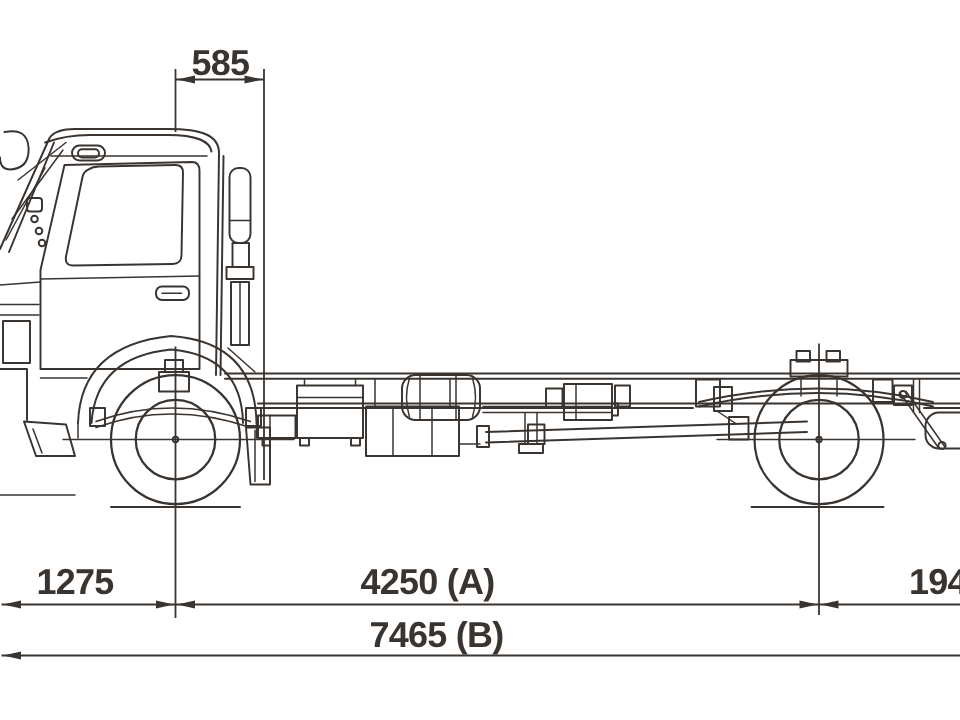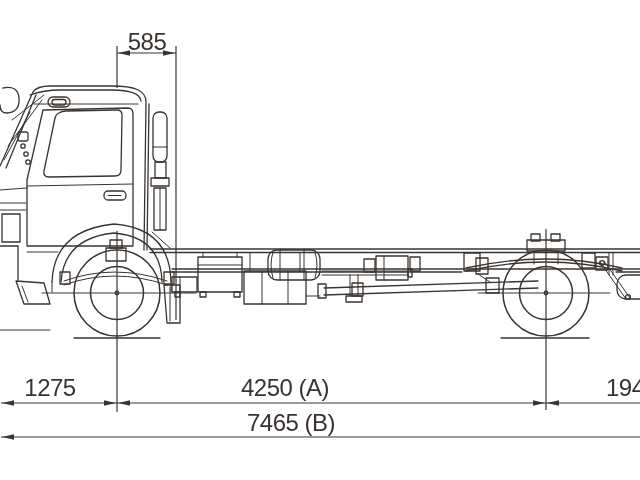--- a/index.html
+++ b/index.html
@@ -1,16 +1,16 @@
 <!DOCTYPE html>
 <html><head>
 <meta charset="utf-8">
 <style>
   html,body{margin:0;padding:0;background:#fff;}
-  .canvas{position:relative;width:640px;height:480px;background:#ffffff;overflow:hidden;}
+  .canvas{position:relative;width:640px;height:480px;background:#ffffff;overflow:hidden;font-weight:bold;}
   svg{display:block;}
   .ln path,.ln rect,.ln circle,.ln line,.ln polyline,.ln ellipse{
     fill:none;stroke:#3a3430;stroke-width:1.3;stroke-linecap:round;stroke-linejoin:round;
   }
   .ln .thin{stroke-width:1;}
   .dim line,.dim path{fill:none;stroke:#3a3430;stroke-width:1.2;}
   .arr{fill:#3a3430;stroke:none;}
   .thick{stroke:#3a3430;stroke-width:4;}
   .dimtext{
     font-family:"Liberation Sans",sans-serif;

